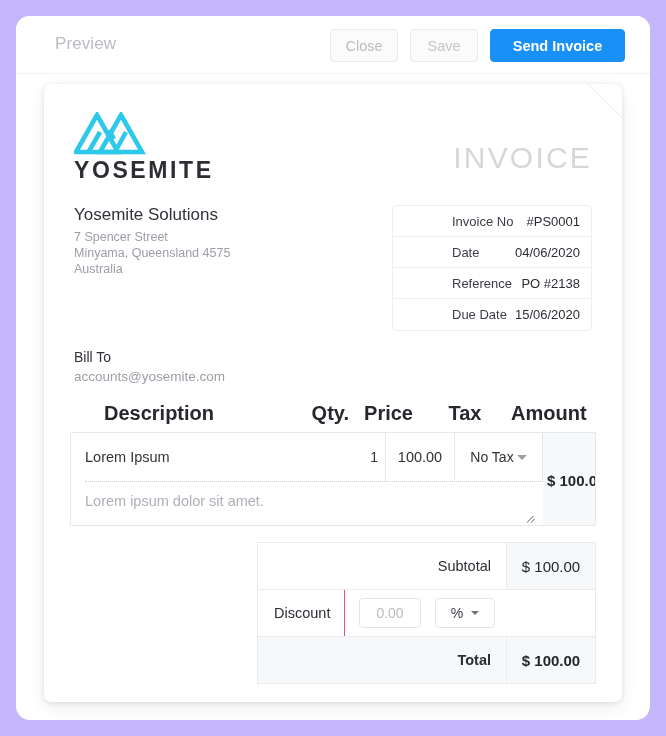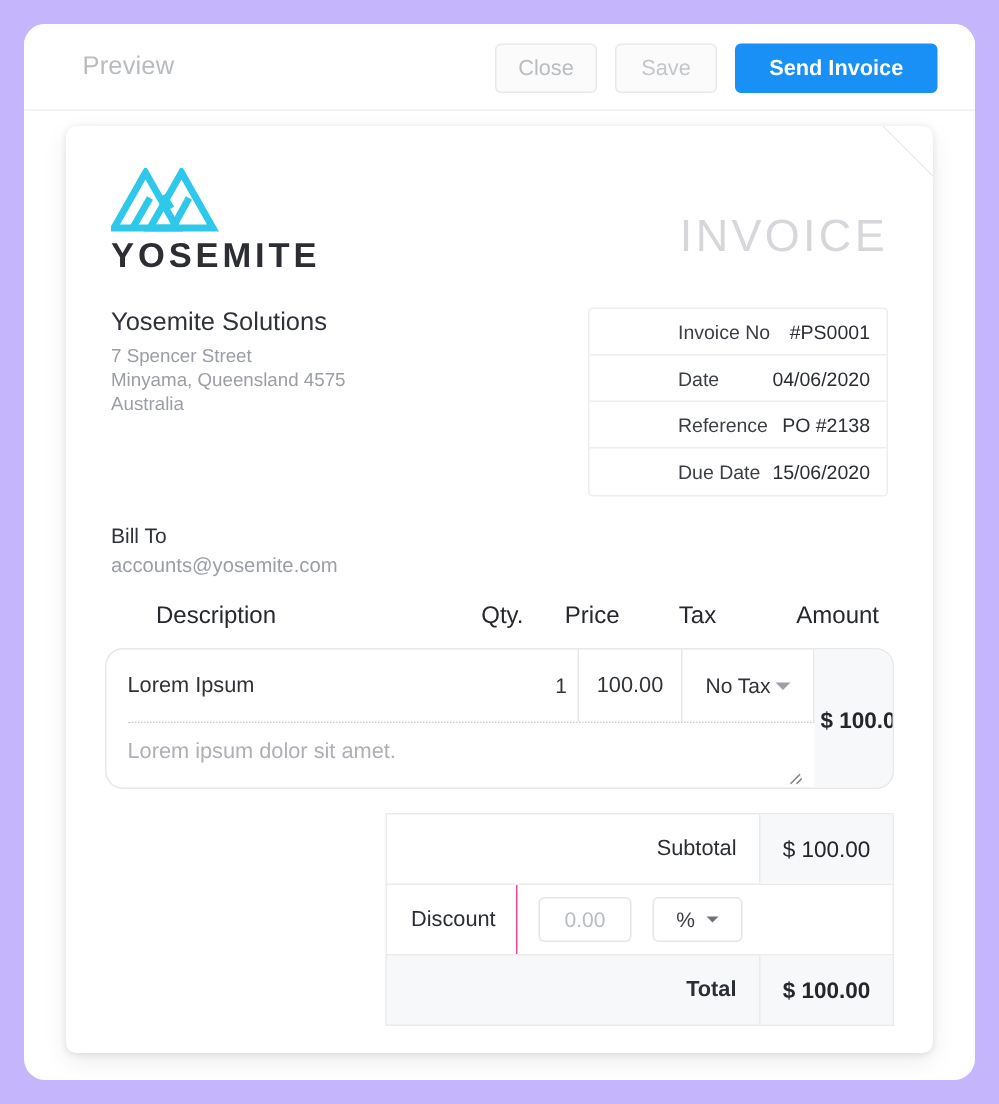--- a/index.html
+++ b/index.html
@@ -216,39 +216,39 @@
     color: #9b9ea5;
   }
 
   
   .items-head {
     position: absolute;
     left: 30px;
     top: 318px;
     width: 518px;
     height: 24px;
-    font-size: 16px;
-    font-weight: normal;
+    font-size: 20px;
+    font-weight: bold;
     color: #26282e;
   }
   .th { position: absolute; top: 0; }
   .th-desc  { left: 30px; }
   .th-qty   { left: 227px; width: 48px; text-align: right; }
   .th-price { left: 287px; width: 52px; text-align: right; }
   .th-tax   { left: 370px; width: 42px; text-align: center; }
   .th-amt   { left: 437px; width: 75px; text-align: right; }
 
   .item-box {
     position: absolute;
     left: 26px;
     top: 348px;
     width: 526px;
     height: 94px;
     border: 1px solid #e6e8ea;
-    border-radius: 12px;
+    border-radius: 1px;
     overflow: hidden;
   }
   .item-top {
     position: absolute;
     left: 0; top: 0;
     width: 526px;
     height: 48px;
   }
   .cell-desc {
     position: absolute;

